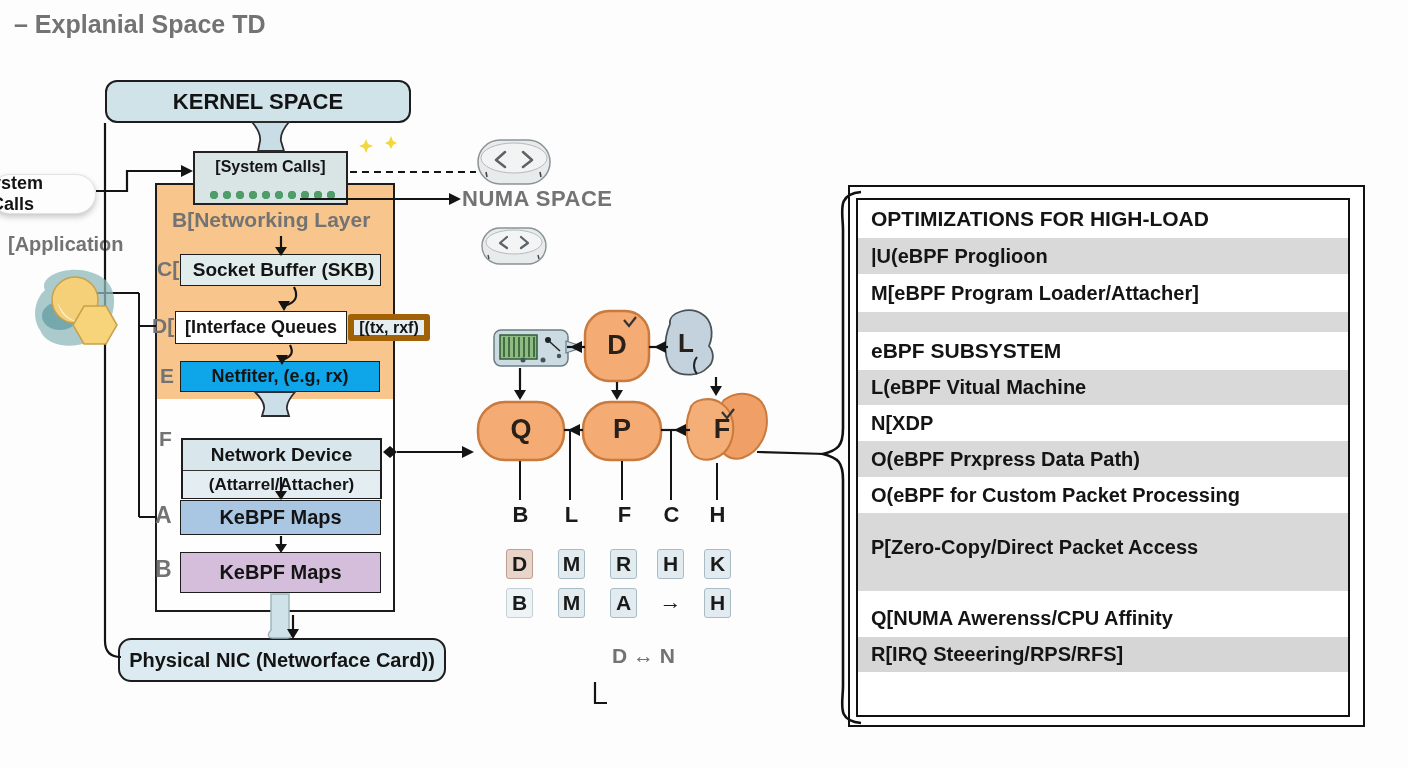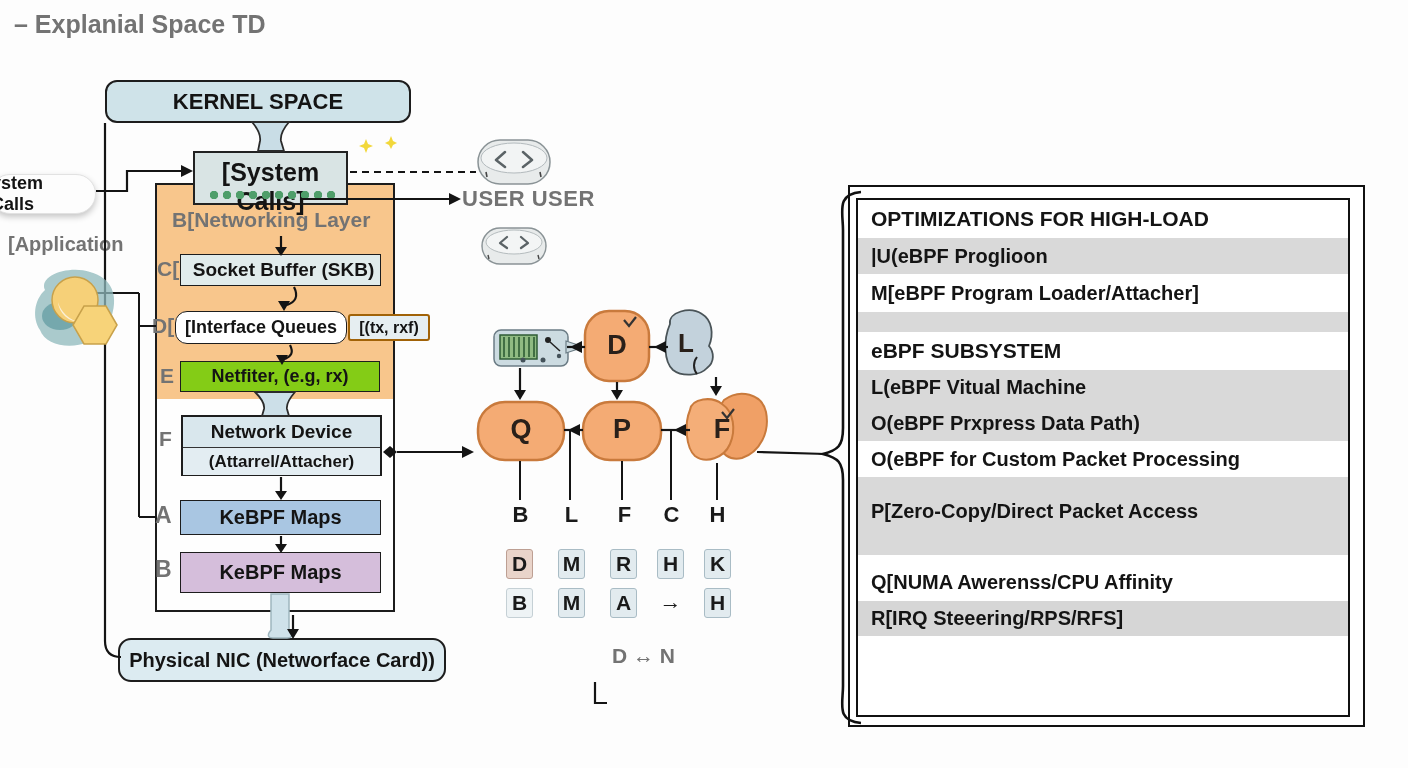--- a/index.html
+++ b/index.html
@@ -45,64 +45,65 @@
 <div id="canvas">
 
   <div class="lbl" style="left:14px;top:10px;font-size:25px;">– Explanial Space TD</div>
 
   <div class="box" style="left:105px;top:80px;width:306px;height:43px;background:#cfe3e9;border-radius:12px;font-size:22px;font-weight:700;">KERNEL SPACE</div>
 
   <div class="abs" style="left:155px;top:183px;width:240px;height:429px;border:2px solid #1c1c1c;box-sizing:border-box;background:#fefefe;"></div>
   <div class="abs" style="left:157px;top:185px;width:236px;height:214px;background:#f8c68c;"></div>
 
   <div class="abs" style="left:193px;top:151px;width:155px;height:54px;background:#d9e4e4;border:2px solid #222;box-sizing:border-box;">
-    <div style="text-align:center;font-size:25px;font-weight:700;margin-top:5px;">[System Calls]</div>
+    <div style="text-align:center;font-size:16px;font-weight:700;margin-top:5px;">[System Calls]</div>
     <div class="dots"></div>
   </div>
 
   <div class="lbl" style="left:172px;top:208px;font-size:21px;">B[Networking Layer</div>
 
   <div class="lbl" style="left:157px;top:257px;font-size:21px;">C[</div>
   <div class="box thinbox" style="left:180px;top:254px;width:201px;height:32px;background:#e1ecec;font-size:19px;padding-left:6px;">Socket Buffer (SKB)</div>
 
   <div class="lbl" style="left:152px;top:314px;font-size:21px;">D[</div>
-  <div class="box thinbox" style="left:175px;top:311px;width:172px;height:33px;background:#ffffff;font-size:18px;border-radius:12px;">[Interface Queues</div>
-  <div class="abs" style="left:348px;top:314px;width:82px;height:27px;background:#e6eef1;border:2px solid #a16207;border-radius:3px;display:flex;align-items:center;justify-content:center;font-size:16px;font-weight:600;box-sizing:border-box;">[(tx, rxf)</div>
+  <div class="box thinbox" style="left:175px;top:311px;width:172px;height:33px;background:#ffffff;font-size:18px;">[Interface Queues</div>
+  <div class="abs" style="left:348px;top:314px;width:82px;height:27px;background:#e6eef1;border:6px solid #a16207;border-radius:3px;display:flex;align-items:center;justify-content:center;font-size:16px;font-weight:600;box-sizing:border-box;">[(tx, rxf)</div>
 
   <div class="lbl" style="left:160px;top:364px;font-size:21px;">E</div>
-  <div class="box thinbox" style="left:180px;top:361px;width:200px;height:31px;background:#84cc16;font-size:18px;">Netfiter, (e.g, rx)</div>
+  <div class="box thinbox" style="left:180px;top:361px;width:200px;height:31px;background:#0ea5e9;font-size:18px;">Netfiter, (e.g, rx)</div>
 
   <div class="lbl" style="left:159px;top:427px;font-size:21px;">F</div>
-  <div class="abs" style="left:181px;top:415px;width:201px;height:61px;border:2px solid #1d1d1d;box-sizing:border-box;">
+  <div class="abs" style="left:181px;top:438px;width:201px;height:61px;border:2px solid #1d1d1d;box-sizing:border-box;">
     <div style="height:30px;background:#d9e7ed;border-bottom:1.5px solid #333;display:flex;align-items:center;justify-content:center;font-size:19px;font-weight:600;">Network Device</div>
     <div style="height:27px;background:#e3edf2;display:flex;align-items:center;justify-content:center;font-size:17px;font-weight:600;">(Attarrel/Attacher)</div>
   </div>
 
   <div class="lbl" style="left:155px;top:502px;font-size:23px;">A</div>
   <div class="box thinbox" style="left:180px;top:500px;width:201px;height:35px;background:#a9c6e2;font-size:20px;">KeBPF Maps</div>
 
   <div class="lbl" style="left:155px;top:556px;font-size:23px;">B</div>
   <div class="box thinbox" style="left:180px;top:552px;width:201px;height:41px;background:#d5bedb;font-size:20px;">KeBPF Maps</div>
 
   <div class="box" style="left:118px;top:638px;width:328px;height:44px;background:#dcebf1;border-radius:13px;font-size:20px;">Physical NIC (Networface Card))</div>
   <div class="lbl" style="left:612px;top:644px;font-size:21px;">D ↔ N</div>
 
   <div class="capsule">ystem Calls</div>
   <div class="lbl" style="left:8px;top:233px;font-size:20px;">[Application</div>
 
-  <div class="lbl" style="left:462px;top:186px;font-size:22px;letter-spacing:.5px;">USER USER</div>
+  <div class="lbl" style="left:462px;top:186px;font-size:22px;letter-spacing:.5px;">NUMA SPACE</div>
 
   <div id="panel-outer"></div>
   <div id="panel-inner">
     <div class="pr hdr h38">OPTIMIZATIONS FOR HIGH-LOAD</div>
     <div class="pr h36 bgray">|U(eBPF Proglioon</div>
     <div class="pr h38">M[eBPF Program Loader/Attacher]</div>
     <div class="pr h20 bgray"></div>
     <div class="pr hdr h38">eBPF SUBSYSTEM</div>
     <div class="pr h35 bgray">L(eBPF Vitual Machine</div>
+    <div class="pr h36">N[XDP</div>
     <div class="pr h36 bgray">O(eBPF Prxpress Data Path)</div>
     <div class="pr h36">O(eBPF for Custom Packet Processing</div>
     <div class="pr h55 bgray">P[Zero-Copy/Direct Packet Access</div>
     <div class="pr h8"></div>
     <div class="pr h38">Q[NUMA Awerenss/CPU Affinity</div>
     <div class="pr h35 bmgray">R[IRQ Steeering/RPS/RFS]</div>
   </div>
 
   <svg class="overlay" viewBox="0 0 1408 768">
 

